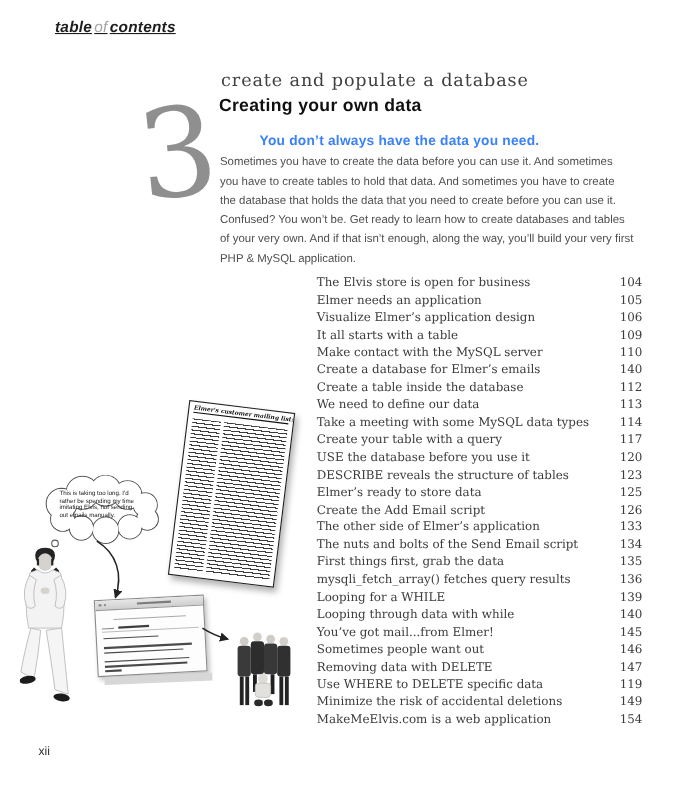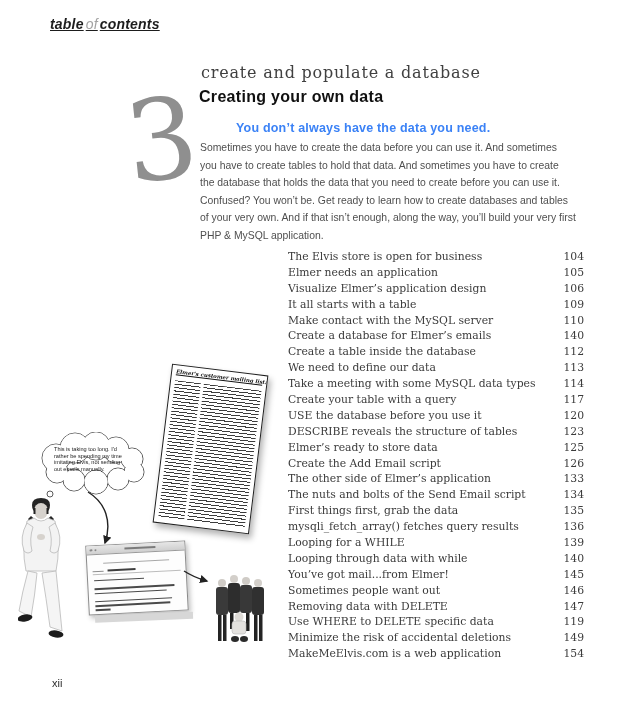--- a/index.html
+++ b/index.html
@@ -3,21 +3,21 @@
 <meta charset="utf-8">
 <style>
   html,body{margin:0;padding:0;background:#fff;}
   .page{position:relative;width:629px;height:720px;background:#ffffff;overflow:hidden;
         font-family:"Liberation Sans",sans-serif;}
 
   
   .running-header{position:absolute;left:50px;top:16px;font-size:14px;font-weight:bold;
         font-style:italic;color:#1d1d1d;letter-spacing:.2px;text-decoration:underline;}
   .running-header .of{color:#a3a3a3;font-weight:normal;padding:0 2px;}
-  .folio{position:absolute;left:52px;top:677px;font-size:11px;color:#2e2e2e;}
+  .folio{position:absolute;left:35px;top:677px;font-size:11px;color:#2e2e2e;}
 
   
   .chapter-number{position:absolute;left:126px;top:84px;font-family:"DejaVu Serif",serif;
         font-size:112px;line-height:1;color:#8f8f8f;transform:rotate(-6deg);}
   .kicker{position:absolute;left:201px;top:63px;font-family:"DejaVu Serif",serif;
         font-size:16px;color:#404040;letter-spacing:.8px;}
   .chapter-title{position:absolute;left:199px;top:88px;font-size:16px;font-weight:bold;
         color:#101010;letter-spacing:.3px;}
   .chapter-lead{position:absolute;left:200px;top:121px;font-size:12.5px;font-weight:bold;
         color:#3b82f6;letter-spacing:.2px;margin-left:36px;}

